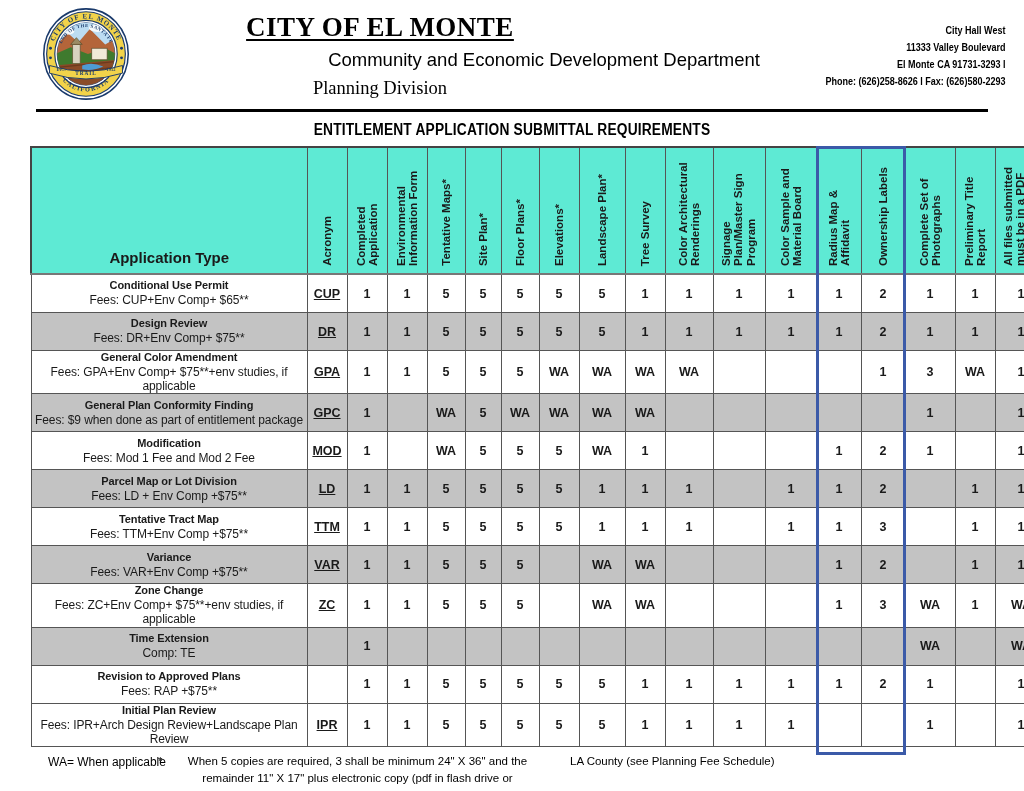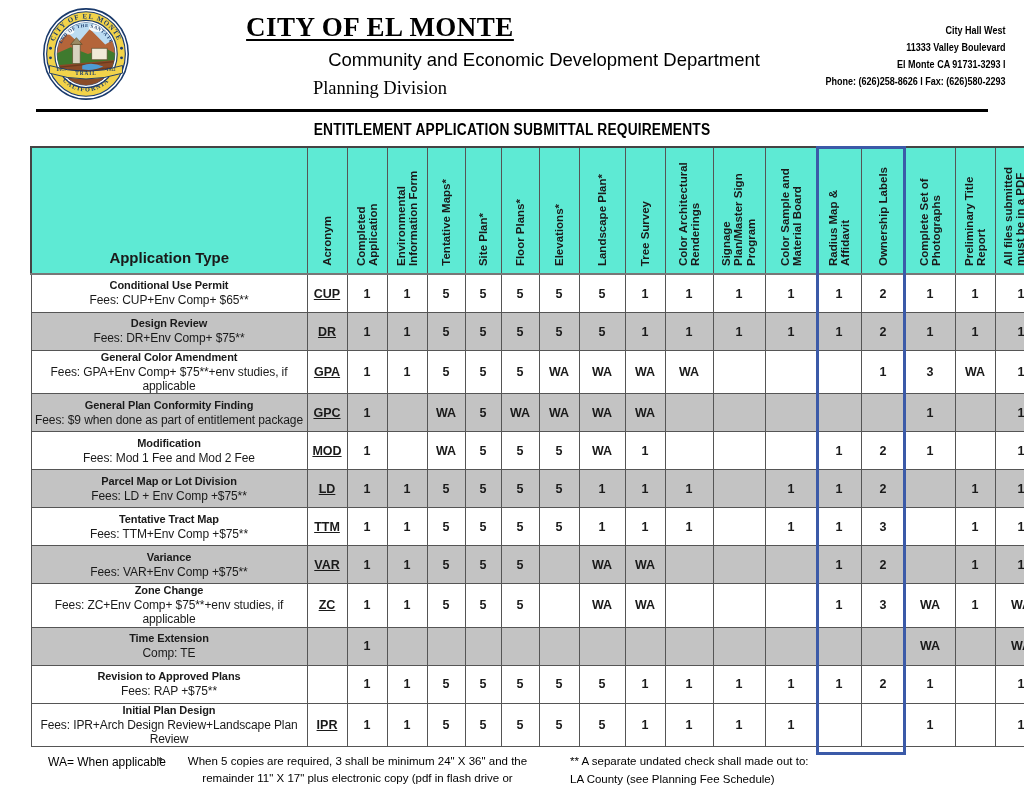--- a/index.html
+++ b/index.html
@@ -575,21 +575,21 @@
           <td class="val">1</td>
           <td class="val">1</td>
           <td class="val">1</td>
           <td class="val">2</td>
           <td class="val">1</td>
           <td class="val"></td>
           <td class="val">1</td>
         </tr>
         <tr>
           <td class="apptype">
-            <span class="name">Initial Plan Design</span>
+            <span class="name">Initial Plan Review</span>
             <span class="fees">Fees: IPR+Arch Design Review+Landscape Plan Review</span>
           </td>
           <td class="acr">IPR</td>
           <td class="val">1</td>
           <td class="val">1</td>
           <td class="val">5</td>
           <td class="val">5</td>
           <td class="val">5</td>
           <td class="val">5</td>
           <td class="val">5</td>
@@ -608,16 +608,15 @@
   <div class="blue-box" id="blue-highlight" style="left: 786px; top: 0px; width: 90px; height: 608.922px; border-color: rgb(59, 90, 168);"></div>
 </div>
 
 <div class="footer">
   <div class="fn-wa">WA= When applicable</div>
   <div class="fn-star">
     <span class="star-mark">*</span>
     <span>When 5 copies are required, 3 shall be minimum 24" X 36" and the remainder 11" X 17" plus electronic copy (pdf in flash drive or available for download).  Plans are required to be collated, stapled and folded to page size.</span>
   </div>
   <div class="fn-dstar">
-    <div>** A separate undated check shall made out to:</div>
     <div>LA County (see Planning Fee Schedule)</div>
   </div>
 </div>
 
 </body></html>

